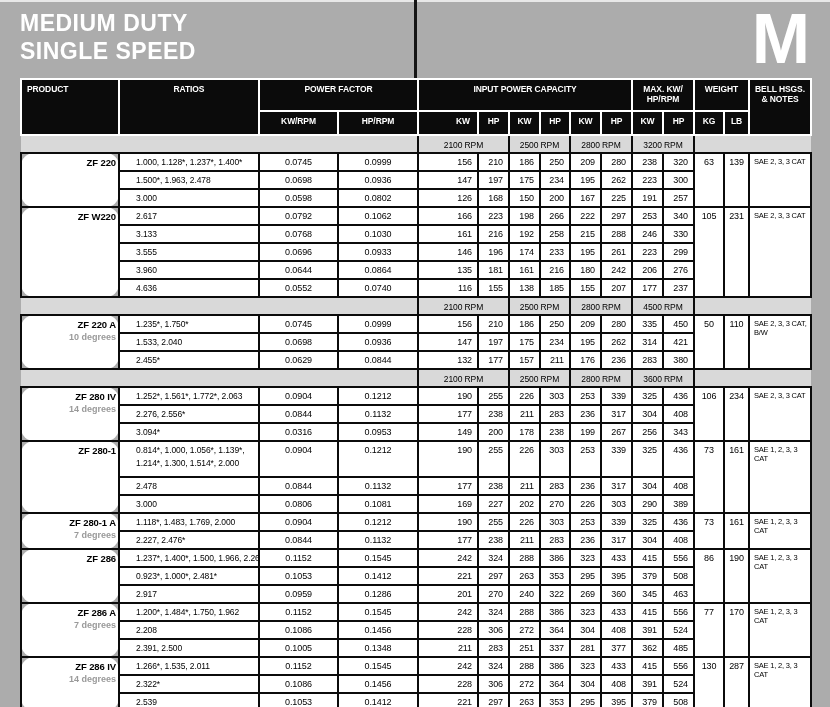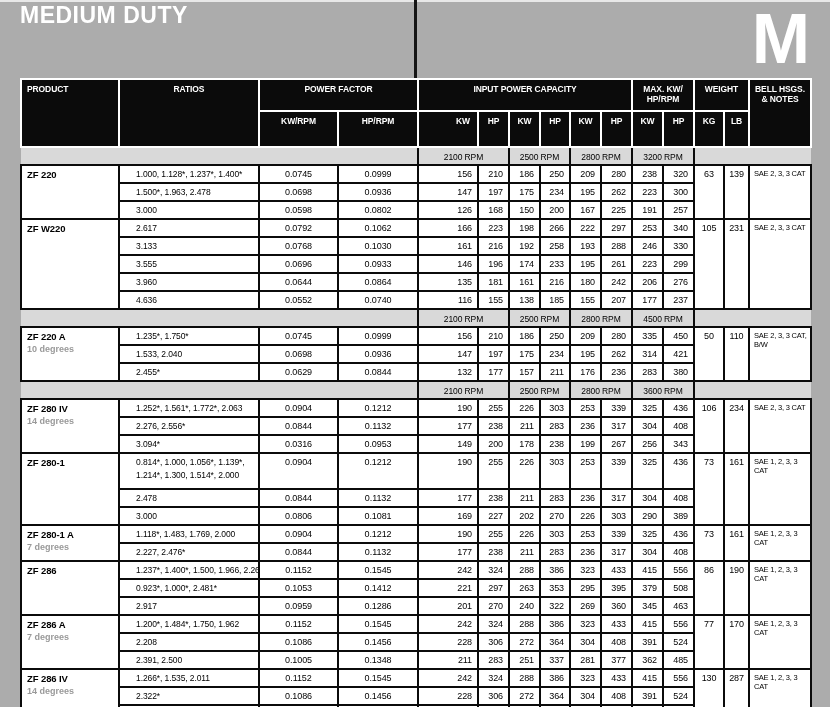--- a/index.html
+++ b/index.html
@@ -6,21 +6,21 @@
   body{
     width:830px;height:707px;
     background:#ACACAC;
     position:relative;
     overflow:hidden;
     font-family:"Liberation Sans","DejaVu Sans",sans-serif;
     -webkit-font-smoothing:antialiased;
   }
   .top-white-strip{position:absolute;left:0;top:0;width:830px;height:2px;background:#e8e8e8;}
   .page-title{
-    position:absolute;left:20px;top:1px;
+    position:absolute;left:20px;top:9px;
     color:#fff;font-weight:bold;font-size:23px;line-height:28px;letter-spacing:0.5px;
   }
   .page-title span{display:block;}
   .top-divider{position:absolute;left:414px;top:0;width:3px;height:78px;background:#151515;}
   .corner-letter{
     position:absolute;right:20px;top:2px;
     color:#fff;font-weight:bold;font-size:70px;line-height:74px;
   }
   table.spec{
     position:absolute;left:20px;top:78px;width:790px;
@@ -29,55 +29,56 @@
   }
   
   thead td{
     background:#0B0B0B;color:#fff;
     border:2px solid #fff;
     font-size:8.5px;font-weight:bold;
     vertical-align:top;text-align:center;
     padding:4px 1px 0 1px;line-height:10px;
   }
   thead tr.r1{height:32px;}
-  thead tr.r2{height:36px;padding-left:48px;}
+  thead tr.r2{height:24px;padding-left:48px;}
   thead td.hl{text-align:left;padding-left:5px;}
   thead td span.blk{display:block;}
   td.ukw1{text-align:right;padding-right:7px;}
   
   tbody td{
     background:#fff;color:#000;
     border:2px solid #0B0B0B;
     font-size:9px;line-height:11px;
     vertical-align:top;
     padding:3px 1px 0 1px;
   }
   tbody tr{height:18px;}
   tbody tr.tall{height:36px;}
-  td.prod{text-align:left;padding:3px 2px 0 5px;font-weight:bold;font-size:9.5px;}
+  td.prod{text-align:right;padding:3px 2px 0 5px;font-weight:bold;font-size:9.5px;border-radius:13px;}
   td.prod .sub{font-weight:bold;color:#9a9a9a;font-size:9px;margin-top:2px;letter-spacing:0;}
   td.ratio{text-align:left;padding-left:16px;font-size:8.5px;white-space:pre;line-height:13px;padding-top:2px;overflow:hidden;}
   td.pf{text-align:center;}
   td.num{text-align:right;padding-right:5px;}
   td.wt{text-align:center;}
   td.note{font-size:7.5px;line-height:9px;text-align:left;padding:3px 1px 0 4px;letter-spacing:-0.2px;margin-left:48px;}
   
   tbody td.band{
     background:#D9D9D9;font-size:8.5px;text-align:center;
     padding-top:4px;font-weight:normal;
   }
   tbody td.fill{border-left:none;border-right:none;}
 </style>
 </head>
 <body>
 
 <div class="top-white-strip"></div>
 
 <div class="page-title">
   <span>MEDIUM DUTY</span>
+  <span>SINGLE SPEED</span>
 </div>
 
 <div class="top-divider"></div>
 
 <div class="corner-letter">M</div>
 
 <table class="spec">
   <colgroup>
     <col style="width:98px">
       <col style="width:140px">
@@ -200,21 +201,21 @@
         <td class="note" rowspan="5">SAE 2, 3, 3 CAT</td>
       </tr>
       <tr>
         <td class="ratio">3.133</td>
         <td class="pf">0.0768</td>
         <td class="pf">0.1030</td>
         <td class="num">161</td>
         <td class="num">216</td>
         <td class="num">192</td>
         <td class="num">258</td>
-        <td class="num">193</td>
+        <td class="num">215</td>
         <td class="num">288</td>
         <td class="num">246</td>
         <td class="num">330</td>
       </tr>
       <tr>
         <td class="ratio">3.555</td>
         <td class="pf">0.0696</td>
         <td class="pf">0.0933</td>
         <td class="num">146</td>
         <td class="num">196</td>

